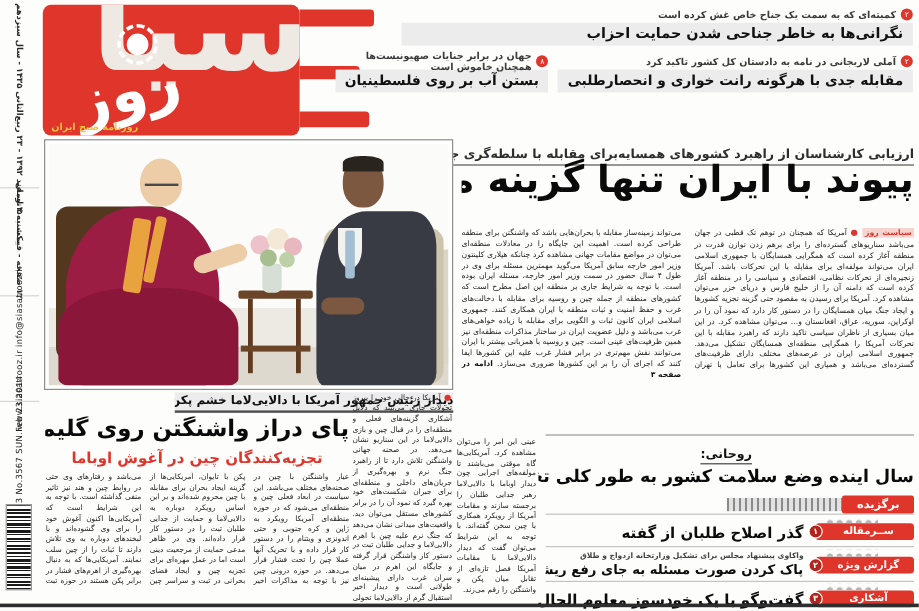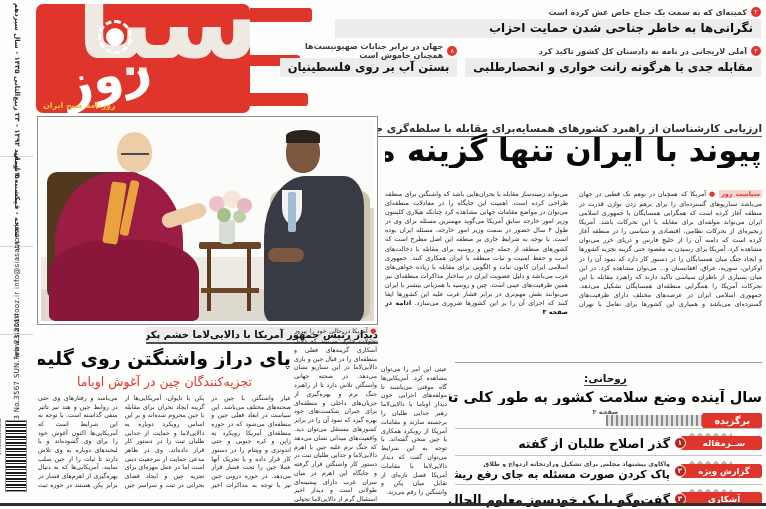--- a/index.html
+++ b/index.html
@@ -88,21 +88,21 @@
   .fl5 { left:192px; top:90px; width:13px; height:13px; background:#bed0a8; }
 
   .photo-caption { position:absolute; left:146px; top:327px; width:232px; height:17px;
     background:#ececec; border-bottom:2px solid #4e4e4e; font-size:10px; font-weight:bold;
     line-height:15px; text-align:center; white-space:nowrap; overflow:hidden; }
 
   
   .china-headline { position:absolute; left:38px; top:347px; width:253px; text-align:center;
     font-size:19px; font-weight:bold; color:#0a0a0a; white-space:nowrap; overflow:hidden; }
   .china-sub { position:absolute; left:38px; top:374px; width:253px; text-align:center;
-    font-size:12.5px; font-weight:normal; color:var(--red); white-space:nowrap; }
+    font-size:12.5px; font-weight:bold; color:var(--red); white-space:nowrap; }
   .china-body { position:absolute; left:38px; top:394px; width:253px; height:104px;
     columns:3; column-gap:7px; font-size:6.2px; line-height:1.4; text-align:justify; color:#222; overflow:hidden; }
 
   .scol { position:absolute; font-size:6.2px; line-height:1.42; text-align:justify; color:#222; overflow:hidden; }
   .scol-a { left:294px; top:327px; width:83px; height:175px; }
   .scol-b { left:381px; top:365px; width:66px; height:137px; }
 
   
   .divider { position:absolute; left:455px; width:307px; top:362px; height:1px; background:#9a9a9a; }
   .rouhani { position:absolute; left:449px; width:313px; top:367px; text-align:center; }
@@ -245,21 +245,20 @@
     <span>آمریکا در حالی خود را پیروز تحولات جاری می‌بیند که دلایل آشکاری گزینه‌های فعلی و منطقه‌ای را در قبال چین و بازی دالایی‌لاما در این سناریو نشان می‌دهد. در صحنه جهانی واشنگتن تلاش دارد تا از راهبرد جنگ نرم و بهره‌گیری از جریان‌های داخلی و منطقه‌ای برای جبران شکست‌های خود بهره گیرد که نمود آن را در برابر کشورهای مستقل می‌توان دید. واقعیت‌های میدانی نشان می‌دهد که جنگ نرم علیه چین با اهرم دالایی‌لاما و جدایی طلبان تبت در دستور کار واشنگتن قرار گرفته و جایگاه این اهرم در میان سران غرب دارای پیشینه‌ای طولانی است و دیدار اخیر استقبال گرم از دالایی‌لاما تحولی کلان آینده را آشکارتر جلوه می‌دهد.</span>
   </div>
   <div class="scol scol-b">
     <span>عینی این امر را می‌توان مشاهده کرد. آمریکایی‌ها گاه موقتی می‌باشند تا مولفه‌های اجرایی چون دیدار اوباما با دالایی‌لاما رهبر جدایی طلبان را برجسته سازند و مقامات آمریکا از رویکرد همکاری با چین سخن گفته‌اند. با توجه به این شرایط می‌توان گفت که دیدار دالایی‌لاما با مقامات آمریکا فصل تازه‌ای از تقابل میان پکن و واشنگتن را رقم می‌زند.</span>
   </div>
 
   <div class="divider"></div>
   <div class="rouhani">
     <span class="rlabel">روحانی:</span>
     <h2>سال آینده وضع سلامت کشور به طور کلی تغییر می‌کند</h2>
-    <div class="rpage">صفحه ۲</div>
   </div>
 
   <div class="hl">
     <div class="hl-head">
       <span class="hl-badge">برگزیده</span>
       <span class="hl-stripes"></span>
     </div>
 
     <div class="hl-row">
       <span class="hl-tab">

